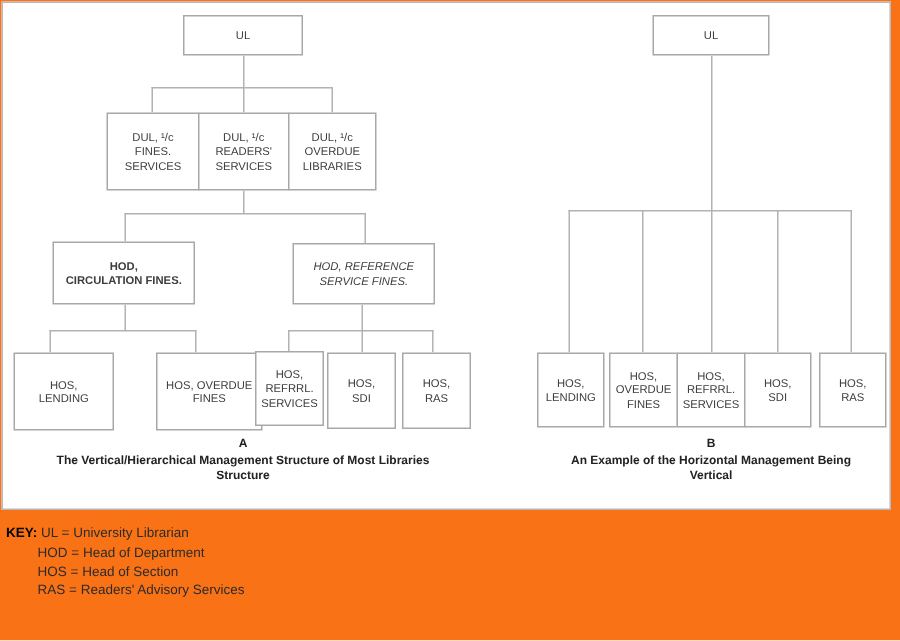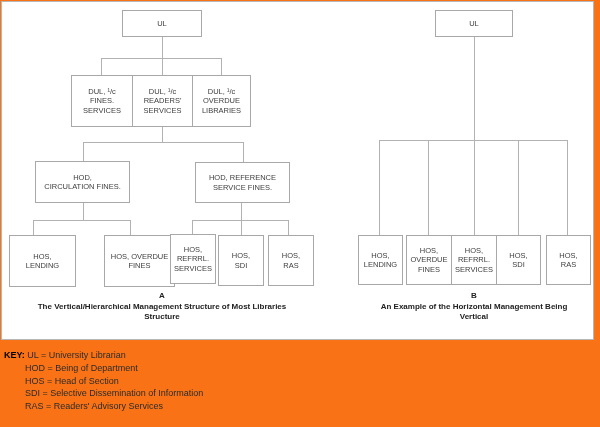--- a/index.html
+++ b/index.html
@@ -67,25 +67,25 @@
   <div class="node" style="left:132px;top:75px;width:61px;height:52px;">
     <span>DUL, ¹/c</span>
     <span>READERS'</span>
     <span>SERVICES</span>
   </div>
   <div class="node" style="left:192px;top:75px;width:59px;height:52px;">
     <span>DUL, ¹/c</span>
     <span>OVERDUE</span>
     <span>LIBRARIES</span>
   </div>
-  <div class="node" style="left:35px;top:161px;width:95px;height:42px;">
+  <div class="node" style="left:35px;top:161px;width:95px;height:42px;font-weight:bold;">
     <span>HOD,</span>
     <span>CIRCULATION FINES.</span>
   </div>
-  <div class="node" style="left:195px;top:162px;width:95px;height:41px;">
+  <div class="node" style="left:195px;top:162px;width:95px;height:41px;font-style:italic;">
     <span>HOD, REFERENCE</span>
     <span>SERVICE FINES.</span>
   </div>
   <div class="node" style="left:9px;top:235px;width:67px;height:52px;">
     <span>HOS,</span>
     <span>LENDING</span>
   </div>
   <div class="node" style="left:84px;top:235px;width:71px;height:52px;margin-left:20px;">
     <span>HOS, OVERDUE</span>
     <span>FINES</span>
@@ -149,26 +149,23 @@
     <span>An Example of the Horizontal Management Being</span>
     <span>Vertical</span>
   </div>
 
   <div class="key">
     <div class="key-line first">
       <span class="key-label">KEY:</span>
       <span>UL = University Librarian</span>
     </div>
     <div class="key-line">
-      <span>HOD = Being of Department</span>
+      <span>HOD = Head of Department</span>
     </div>
     <div class="key-line">
       <span>HOS = Head of Section</span>
-    </div>
-    <div class="key-line">
-      <span>SDI = Selective Dissemination of Information</span>
     </div>
     <div class="key-line">
       <span>RAS = Readers' Advisory Services</span>
     </div>
   </div>
 
 </div>
 
 </body></html>

